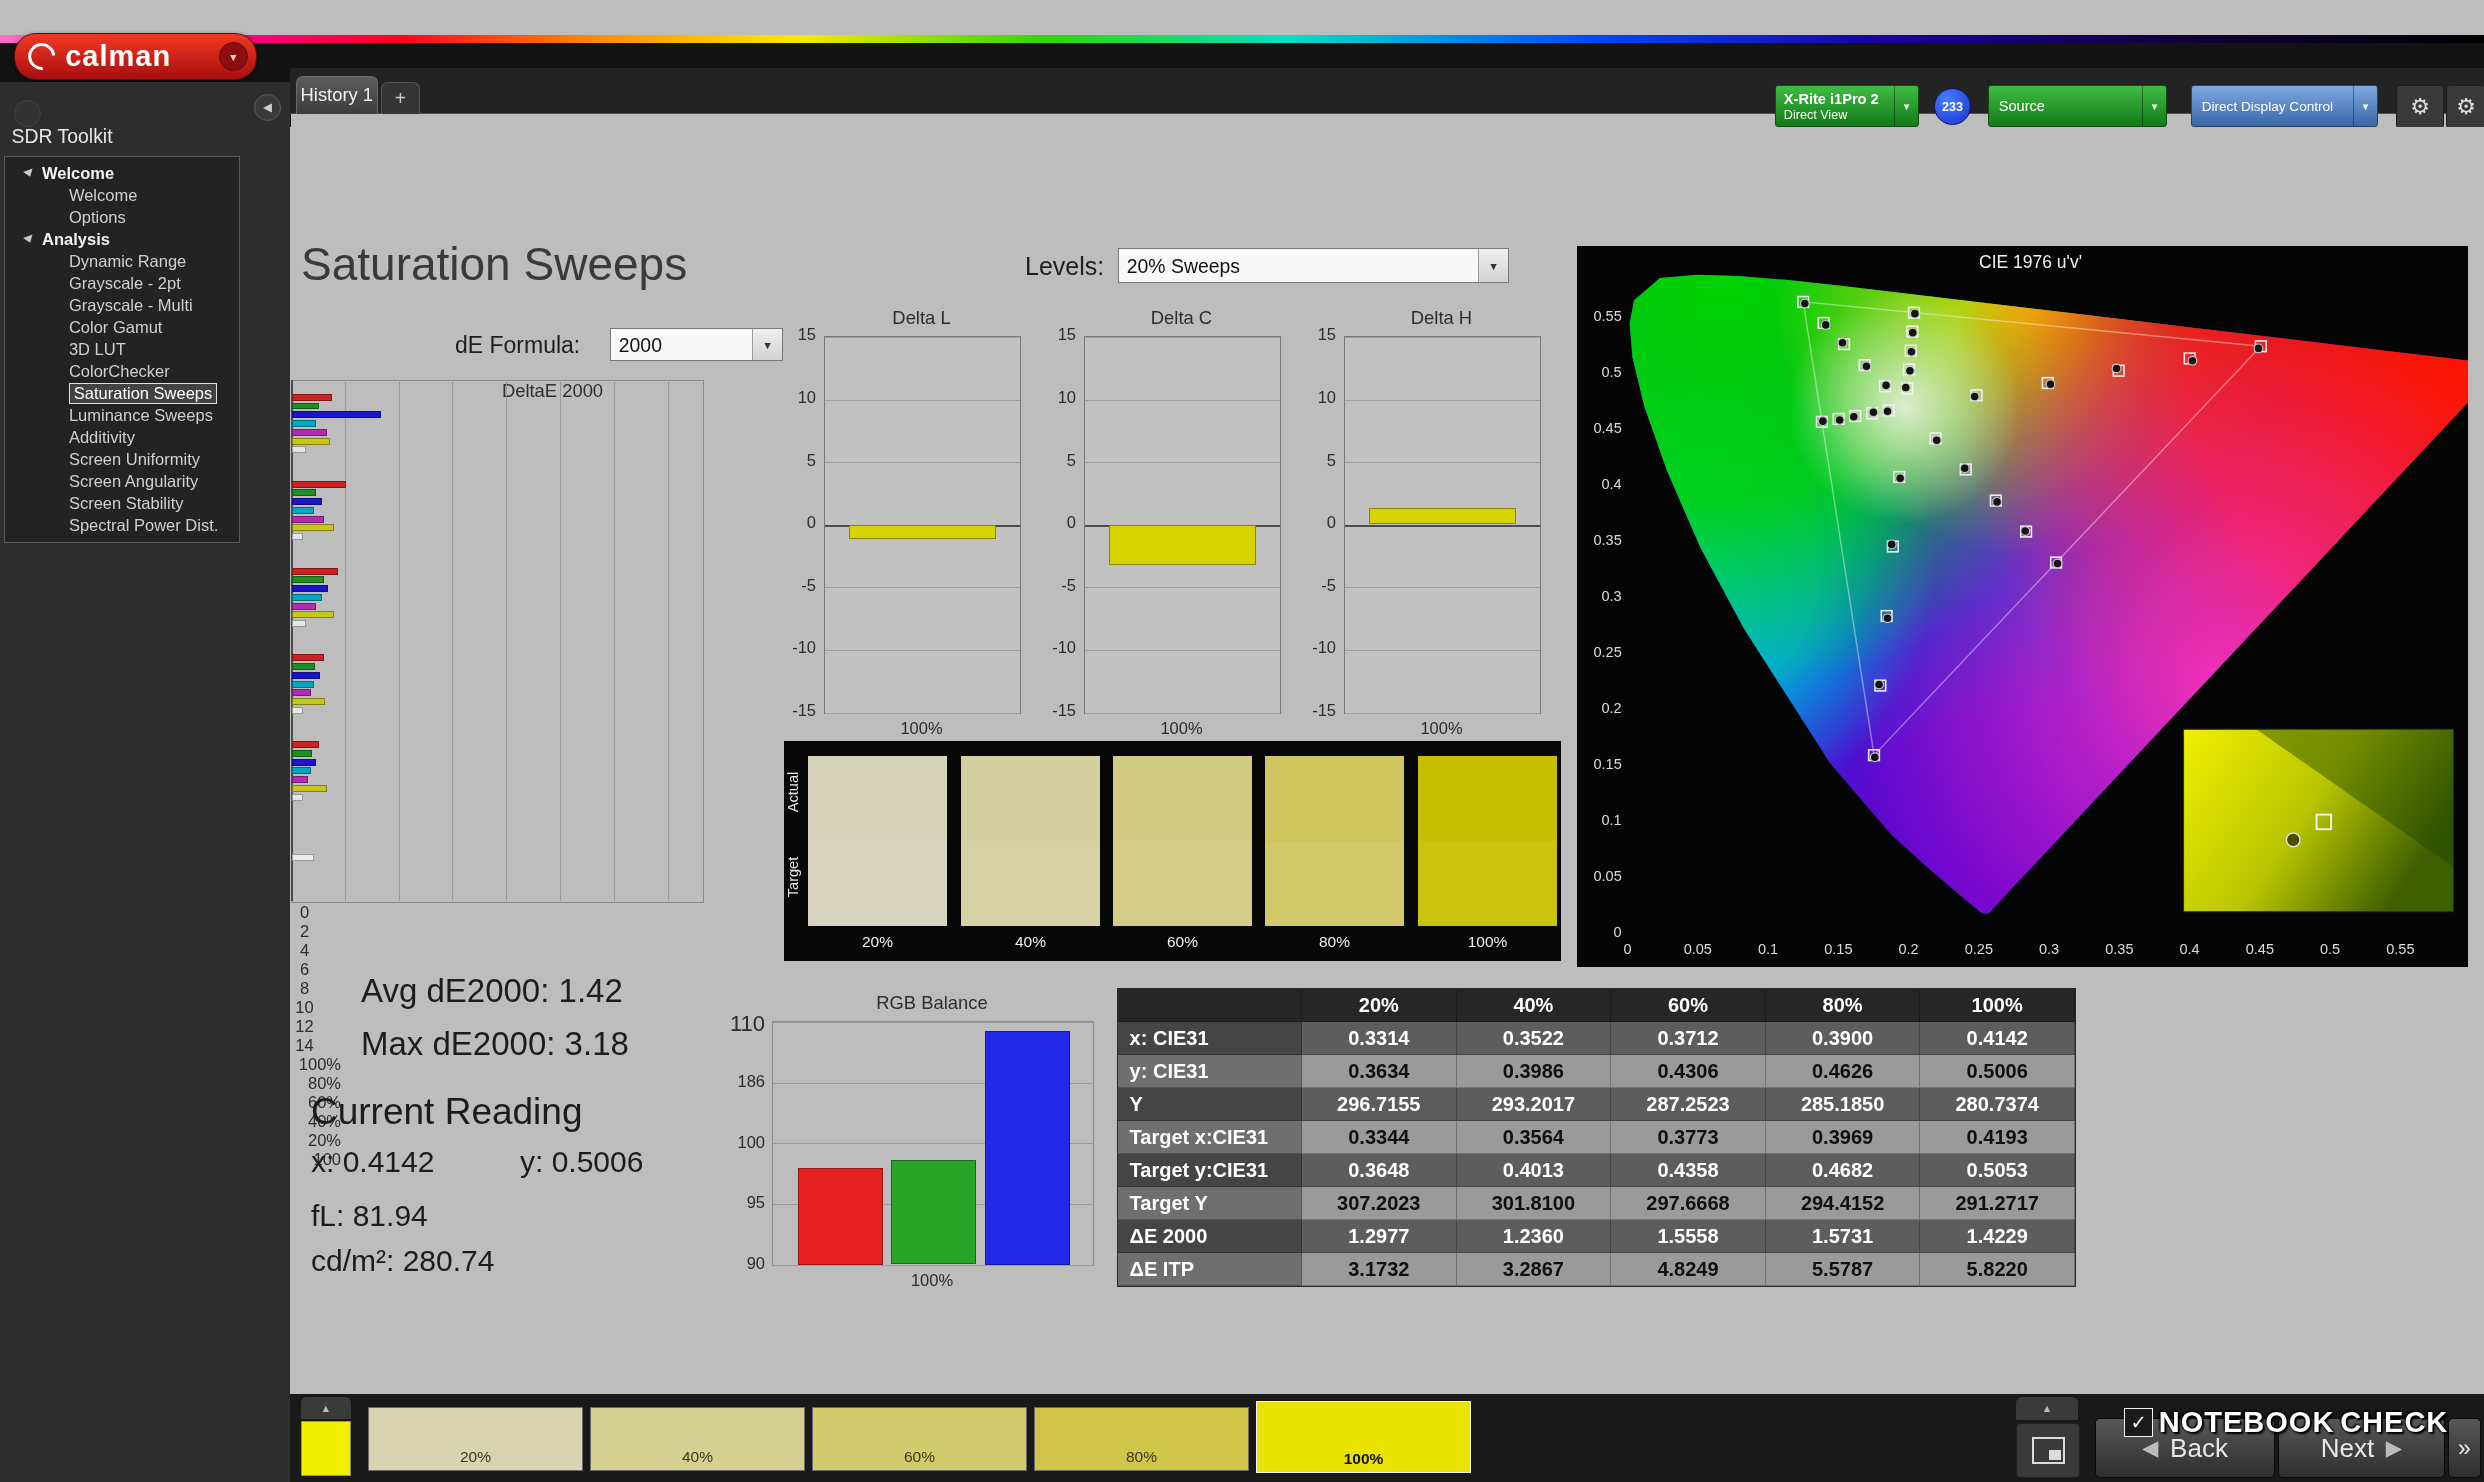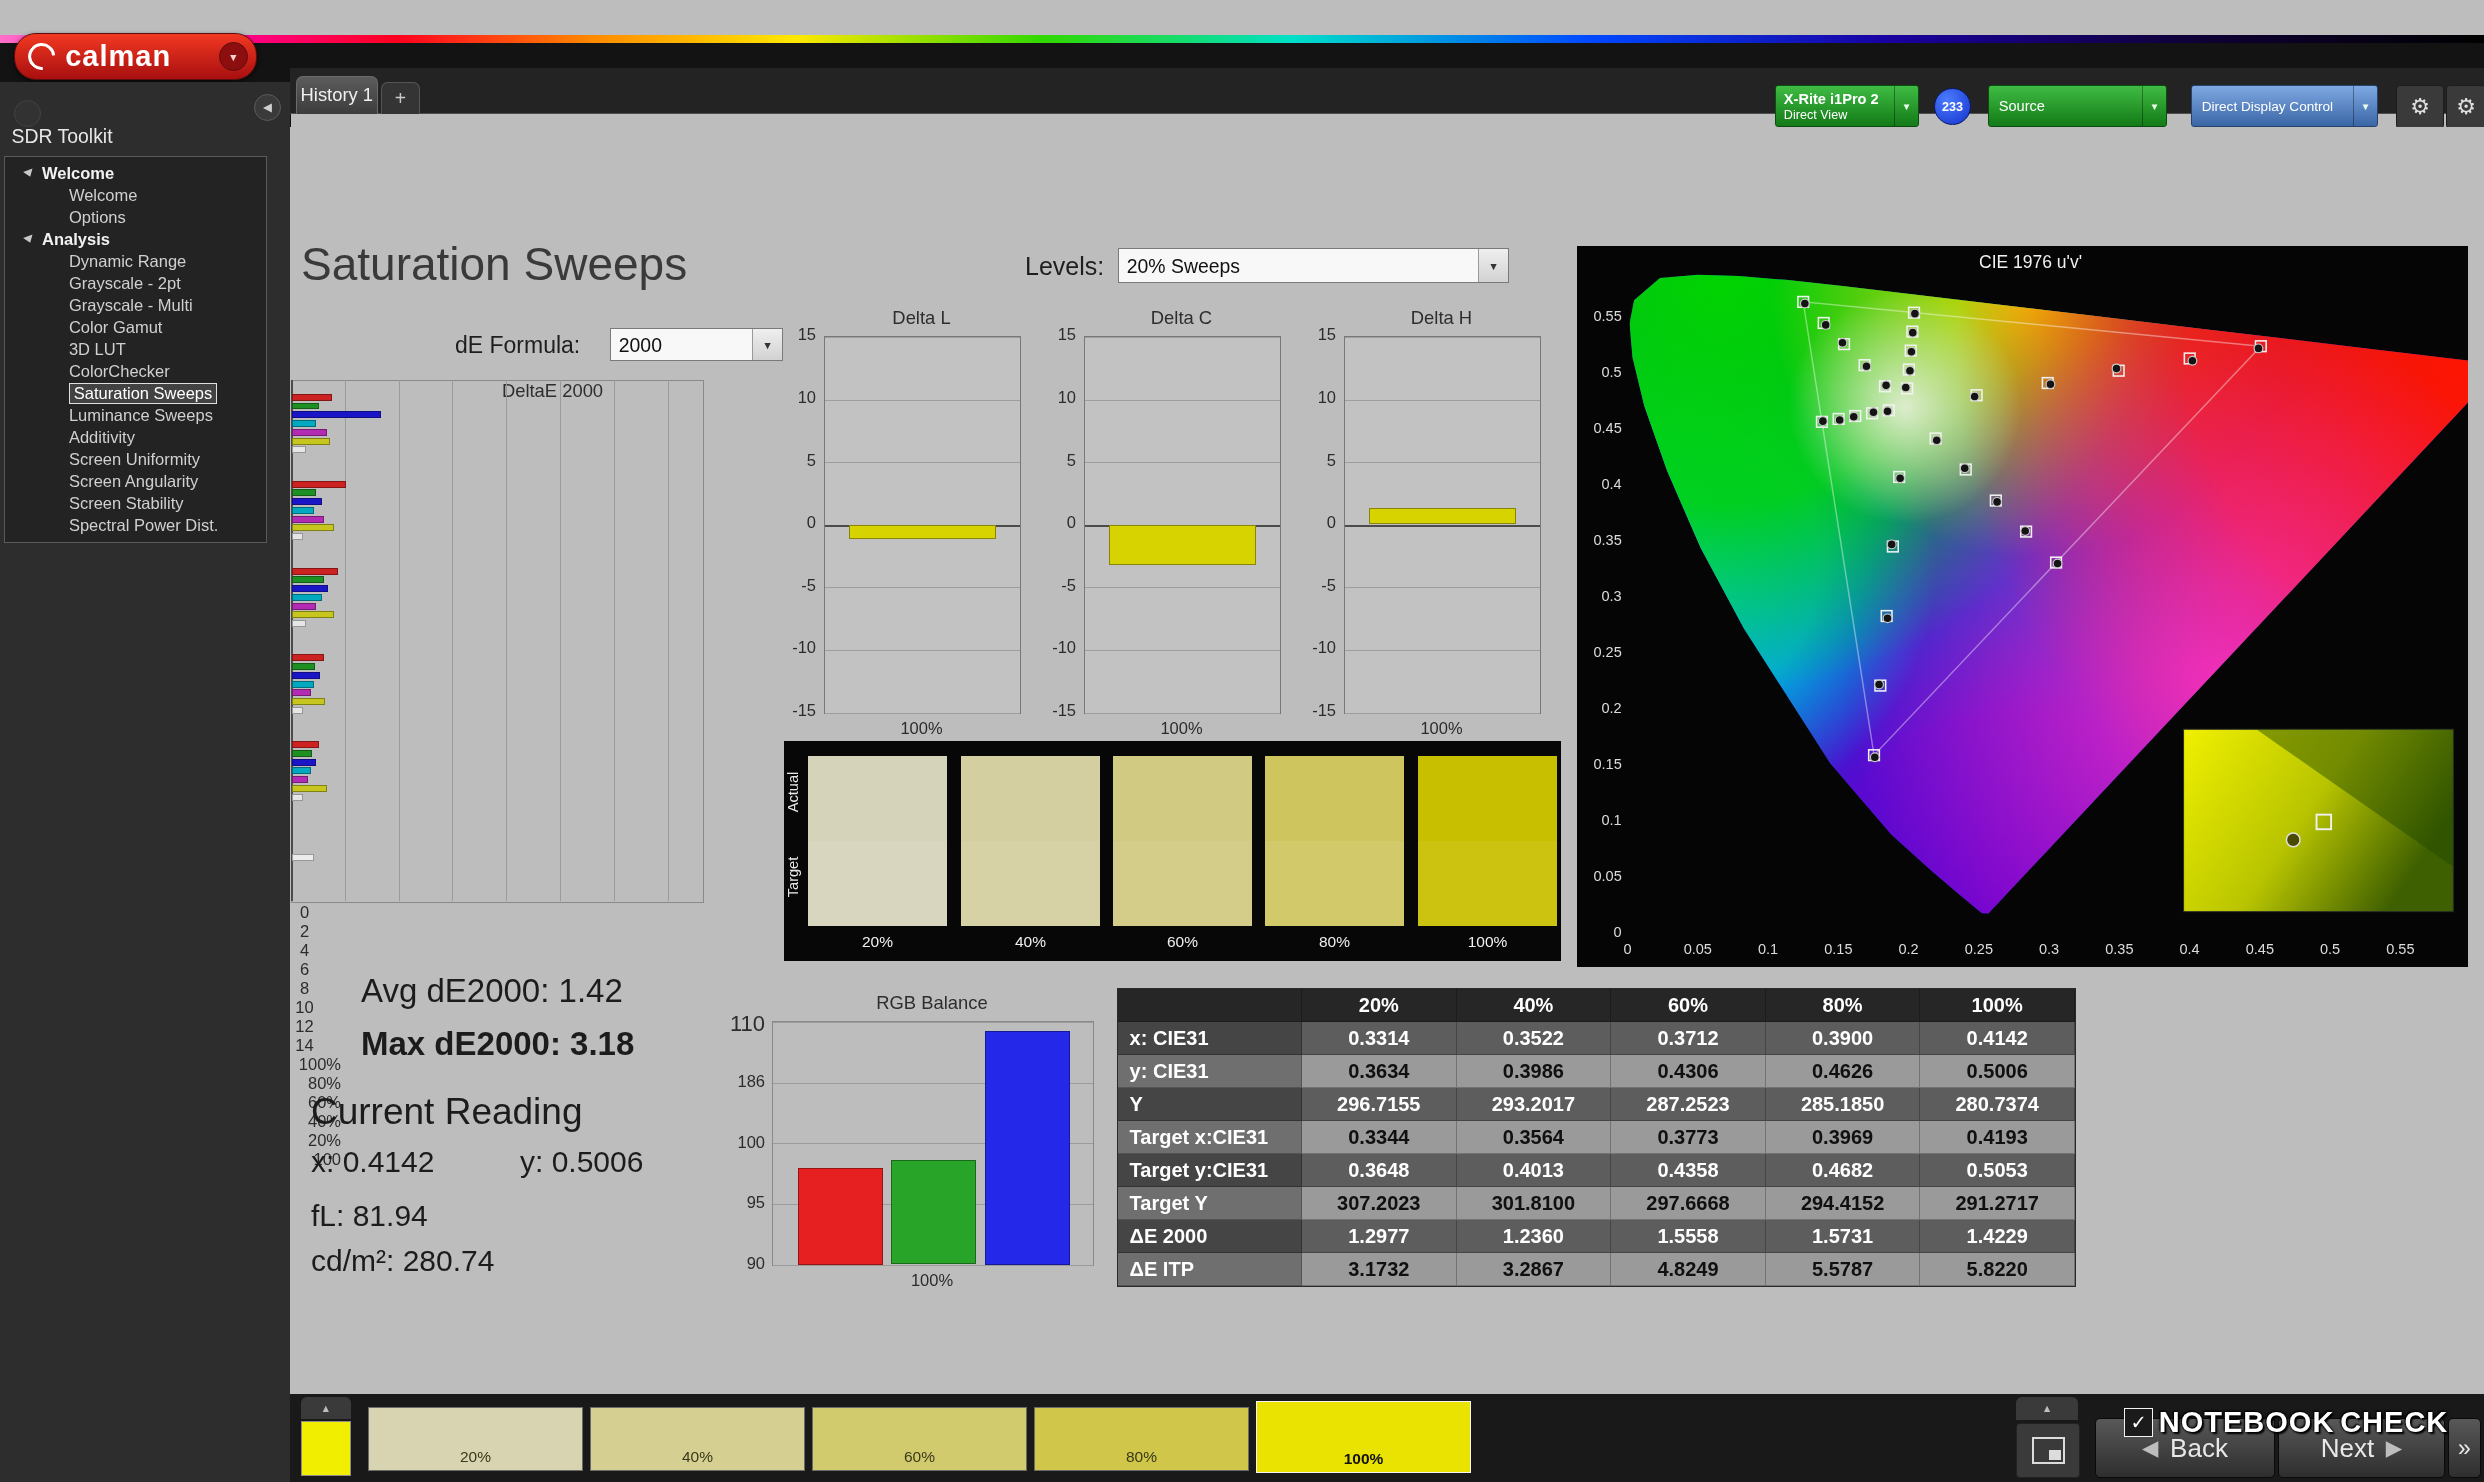--- a/index.html
+++ b/index.html
@@ -21,21 +21,21 @@
      background:linear-gradient(#f23822,#a80f0f);border:1.9px solid #5e0d0d;display:flex;align-items:center;box-shadow:0 1.9px 4.9px rgba(0,0,0,.6);}
   .logo-mark{width:21.3px;height:21.3px;margin-left:13.6px;border:3.9px solid #fff;border-radius:50%;border-right-color:transparent;transform:rotate(40deg);}
   .logo-text{color:#fff;font-size:29px;font-weight:bold;margin-left:9.7px;letter-spacing:1px;}
   .logo-dd{margin-left:auto;margin-right:7.8px;width:27px;height:27px;border-radius:50%;background:#8c0e0e;
      color:#ffd0d0;font-size:10.7px;display:flex;align-items:center;justify-content:center;border:1px solid #5e0d0d;}
   
   .sidebar{position:absolute;left:0;top:82px;width:290px;height:1400px;background:#2d2d2d;border-right:1px solid #101010;}
   .circle-btn{position:absolute;border-radius:50%;background:#3a3a3a;border:1px solid #5c5c5c;color:#cfcfcf;
      display:flex;align-items:center;justify-content:center;}
   .sidebar-title{position:absolute;left:11.6px;top:43px;color:#e8e8e8;font-size:19.4px;}
-  .tree-panel{position:absolute;left:3.9px;top:74px;width:263px;height:387px;background:#232323;border:1px solid #5a5a5a;
+  .tree-panel{position:absolute;left:3.9px;top:74px;width:236px;height:387px;background:#232323;border:1px solid #5a5a5a;
      padding-top:5.8px;box-sizing:border-box;}
   .tree-item{height:22px;display:flex;align-items:center;color:#d0d0d0;font-size:16.5px;white-space:nowrap;}
   .tree-item .exp{width:0;height:0;border-left:5.8px solid transparent;border-right:5.8px solid transparent;
      border-top:7.8px solid #c8c8c8;margin:0 7.8px 0 19.4px;transform:rotate(-20deg);}
   .tree-item.parent{color:#f2f2f2;font-weight:bold;}
   .tree-item.child{padding-left:64px;}
   .tree-item.child .sel{border:1px solid #e0e0e0;background:#424242;padding:0 3.9px;color:#fff;}
   
   .tabstrip{position:absolute;left:290px;top:68px;width:2194px;height:45px;background:#232323;border-bottom:1px solid #4e4e4e;}
   .tab-active{position:absolute;left:5.8px;top:7.8px;width:80px;height:37px;background:linear-gradient(#5c5c5c,#3c3c3c);
@@ -510,21 +510,21 @@
           <circle cx="338.7" cy="145.9" r="4.5" fill="#141414" stroke="#c8c8c8" stroke-width="1.2"></circle>
           <circle cx="343.0" cy="128.6" r="4.5" fill="#141414" stroke="#c8c8c8" stroke-width="1.2"></circle>
           <circle cx="344.5" cy="109.0" r="4.5" fill="#141414" stroke="#c8c8c8" stroke-width="1.2"></circle>
           <circle cx="345.9" cy="89.3" r="4.5" fill="#141414" stroke="#c8c8c8" stroke-width="1.2"></circle>
           <circle cx="348.1" cy="69.7" r="4.5" fill="#141414" stroke="#c8c8c8" stroke-width="1.2"></circle>
         </g>
     </svg>
   </div>
 
   <div class="stat" style="left:361px;top:972px;font-size:33px;">Avg dE2000: 1.42</div>
-  <div class="stat" style="left:361px;top:1025px;font-size:33px;font-weight:bold;">Max dE2000: 3.18</div>
+  <div class="stat" style="left:361px;top:1025px;font-size:33px;">Max dE2000: 3.18</div>
   <div class="stat" style="left:311px;top:1091px;font-size:37px;">Current Reading</div>
   <div class="stat" style="left:311px;top:1145px;font-size:30px;">x: 0.4142</div>
   <div class="stat" style="left:520px;top:1145px;font-size:30px;">y: 0.5006</div>
   <div class="stat" style="left:311px;top:1199px;font-size:30px;">fL: 81.94</div>
   <div class="stat" style="left:311px;top:1244px;font-size:30px;">cd/m²: 280.74</div>
 
   <div class="abs" id="rgb-chart" style="left:718px;top:992px;width:398px;height:303px;">
     <div class="chart-title" style="left:54px;top:0;width:320px;">RGB Balance</div>
   <div style="left:54px;top:29px;width:320px;height:243px;border:1px solid #8a8a8a;position:absolute;">
         <div style="position:absolute;left:0;top:0px;width:320px;height:1px;background:#9b9b9b;"></div>

